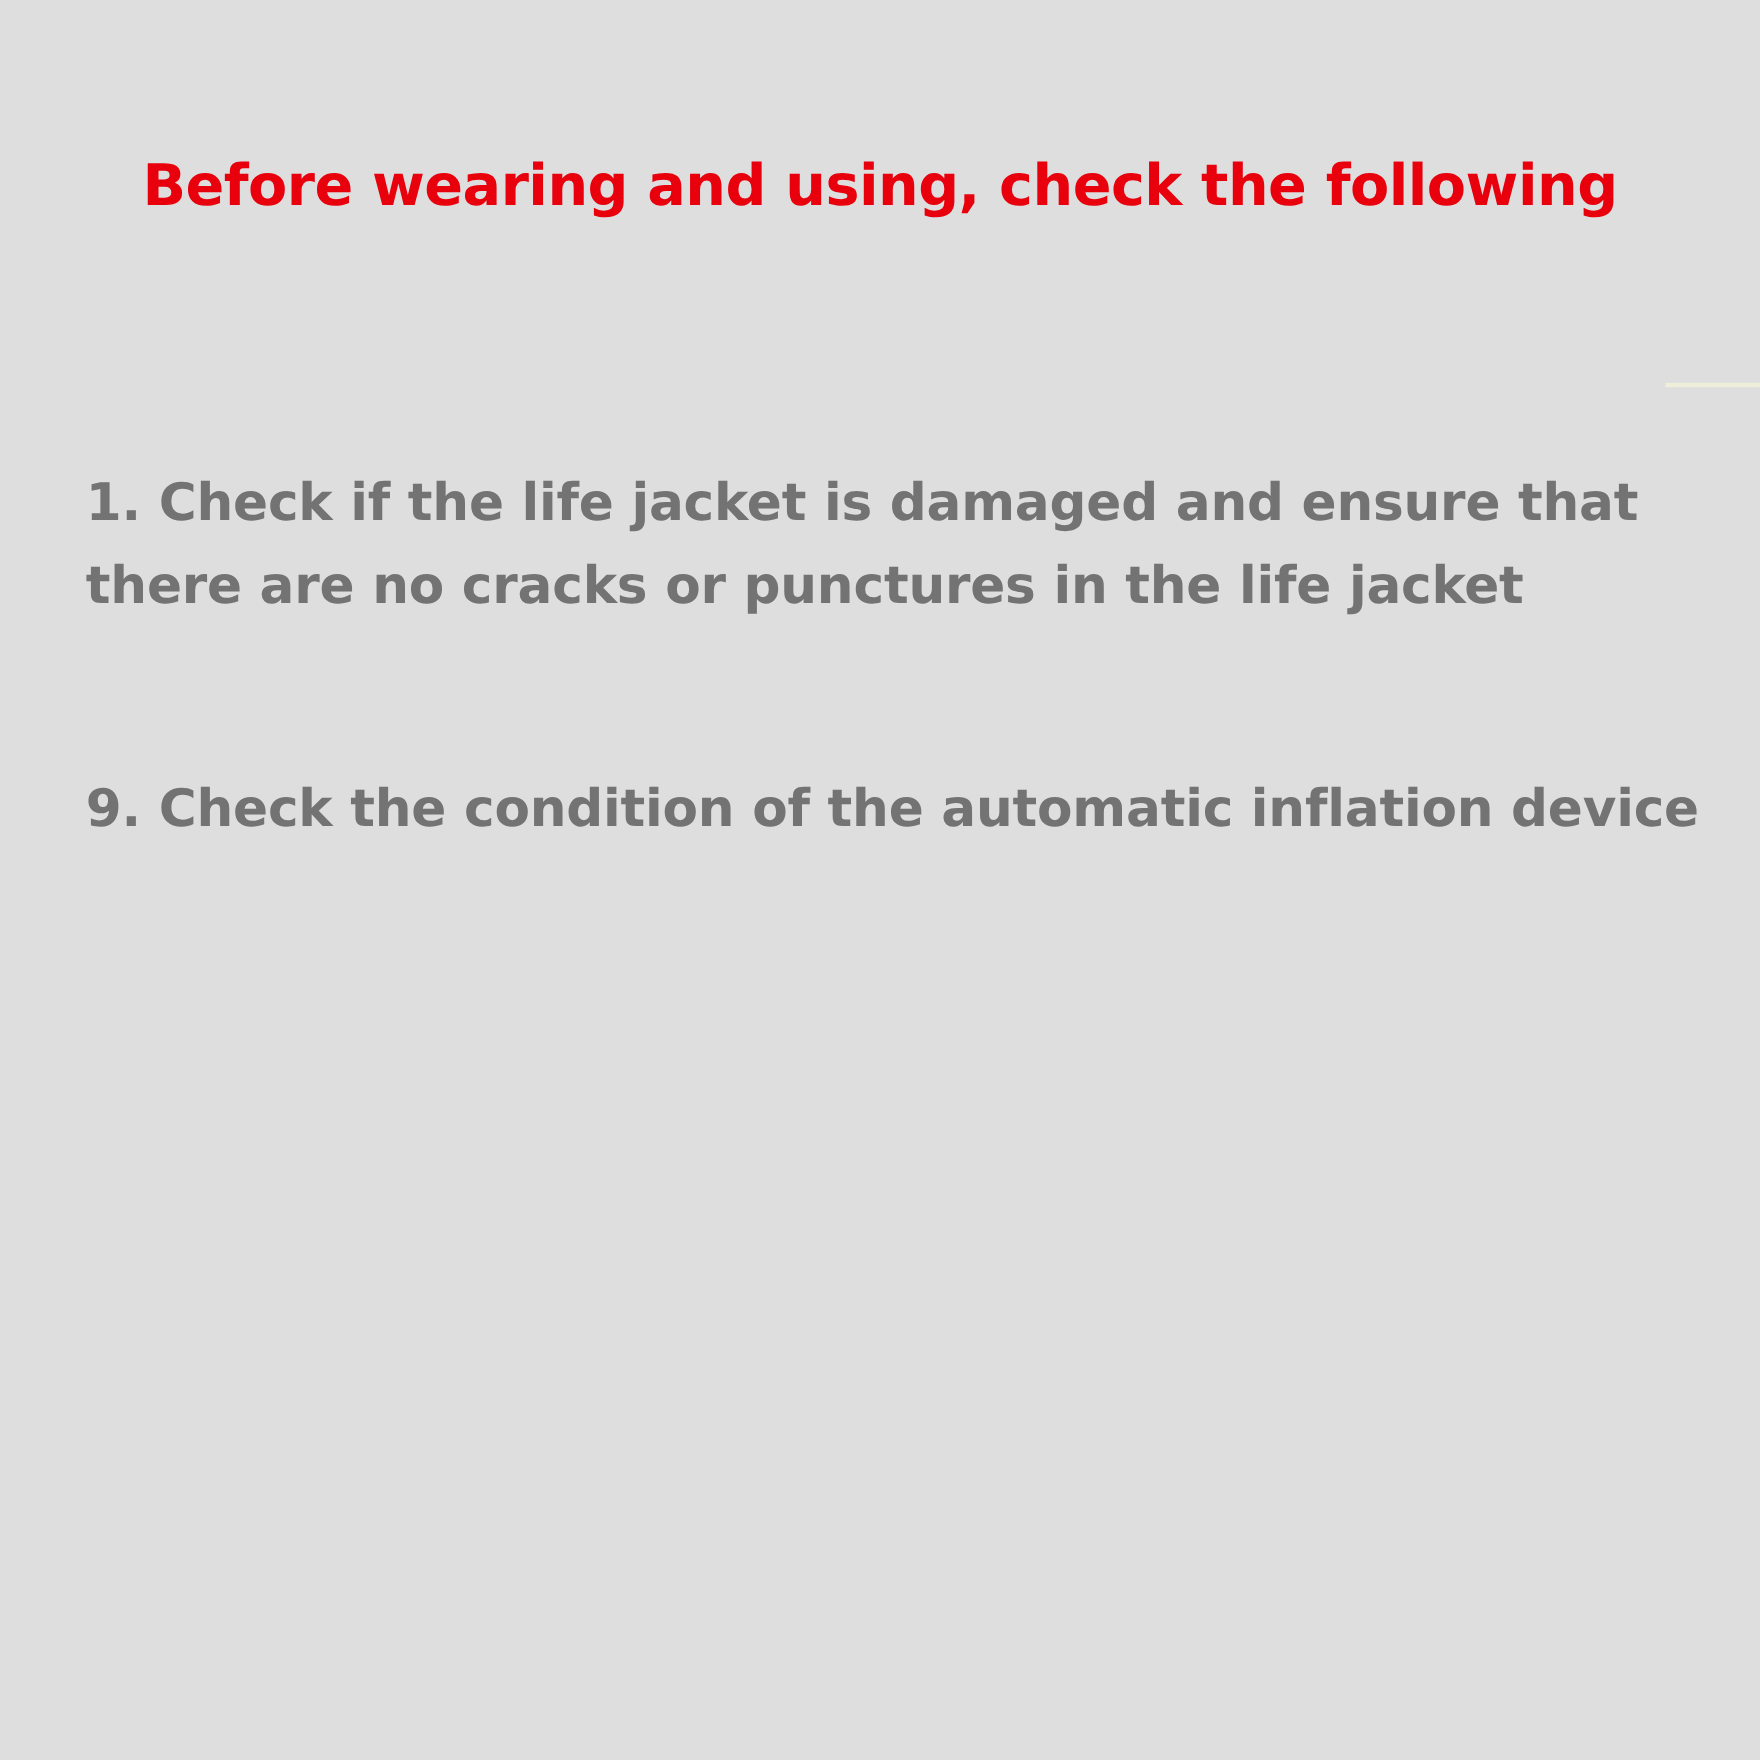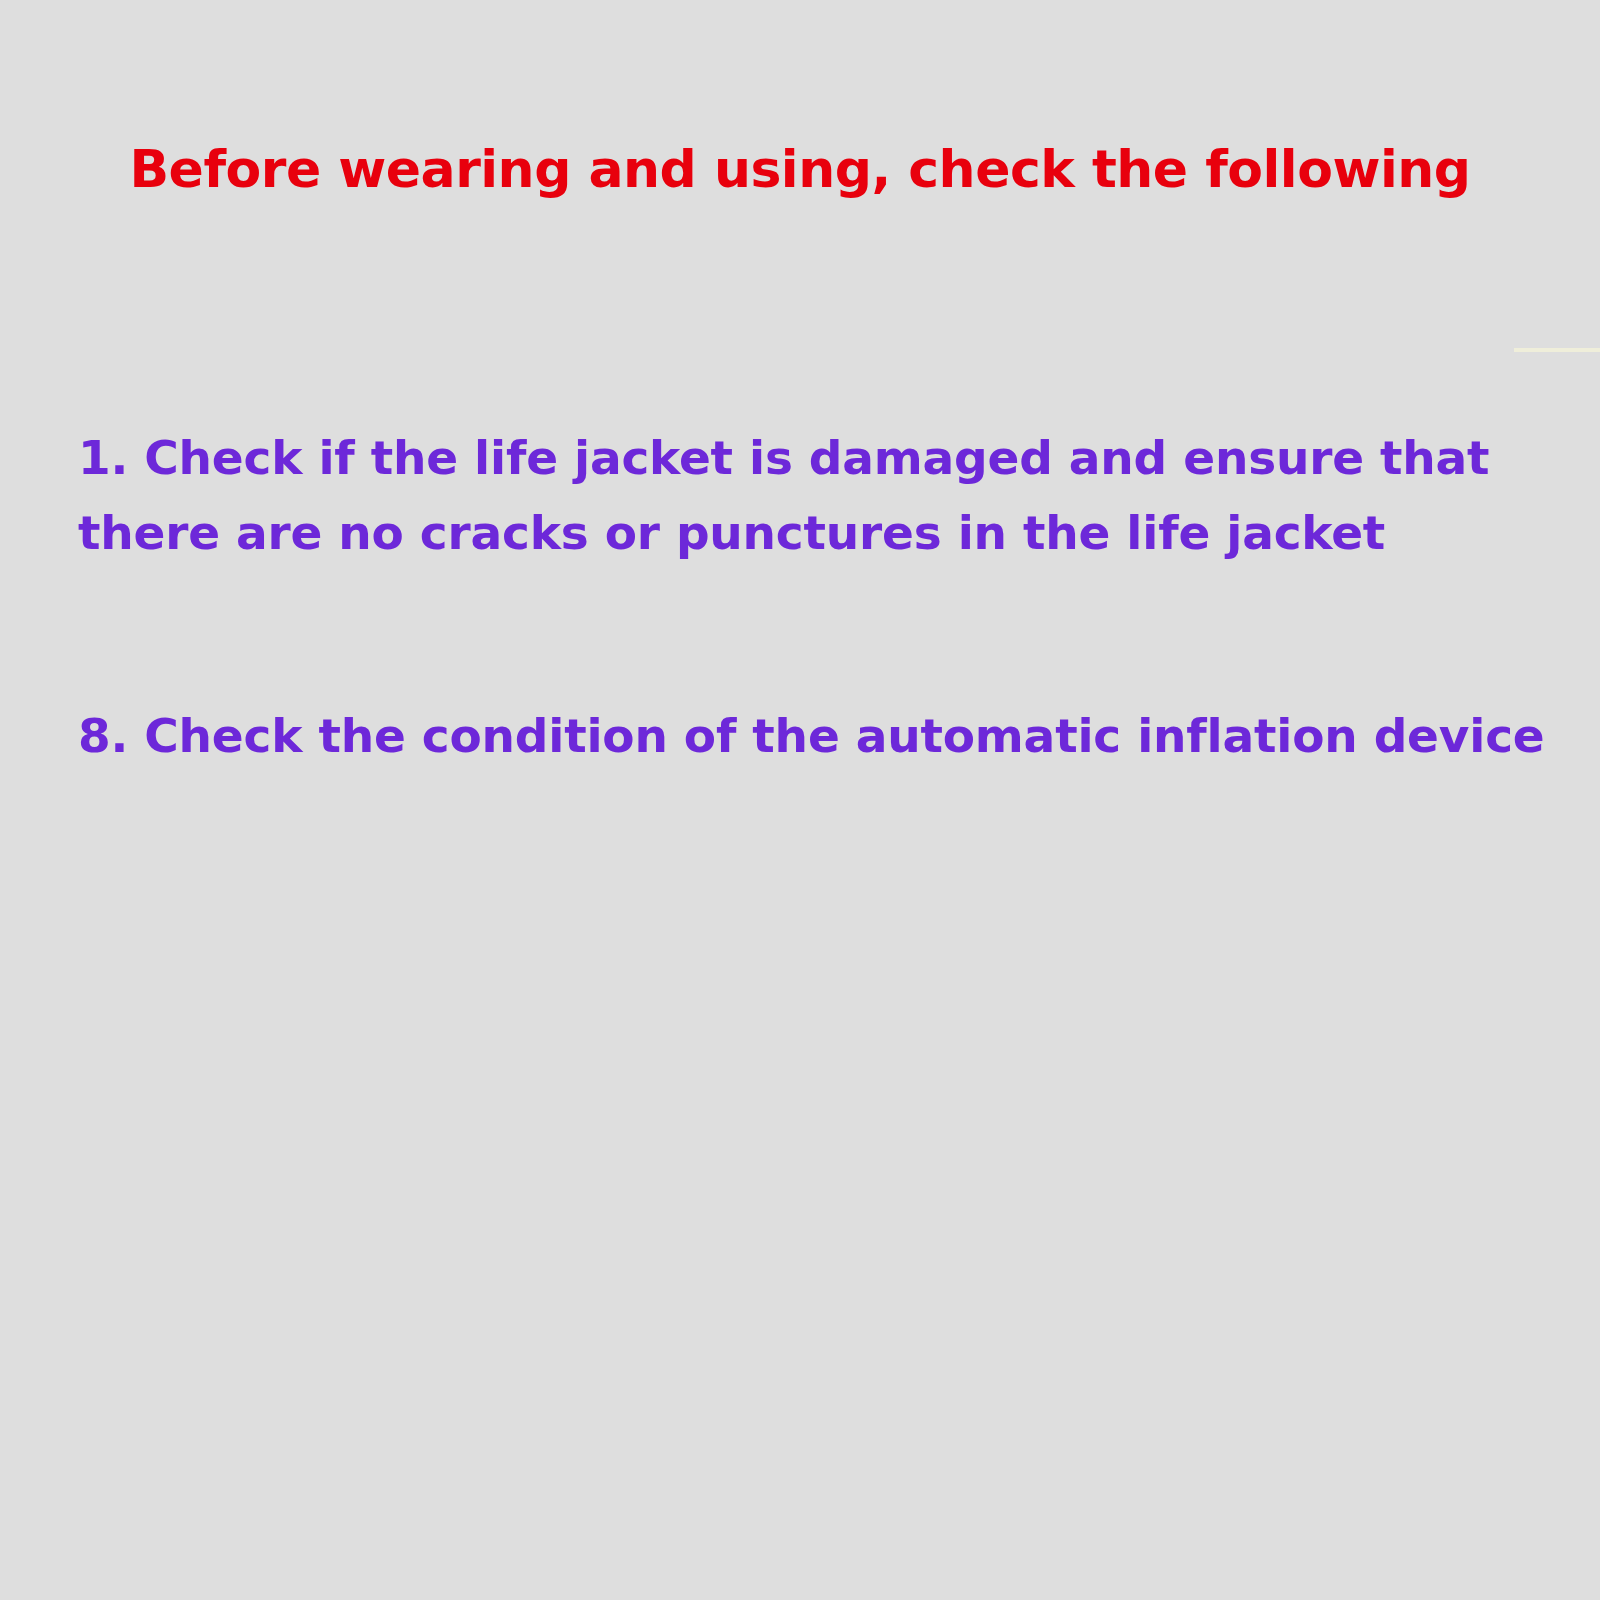--- a/index.html
+++ b/index.html
@@ -32,21 +32,21 @@
     letter-spacing: -0.5px;
     line-height: 1.15;
   }
   .items {
     position: absolute;
     top: 420px;
     left: 78px;
     width: 1470px;
   }
   .item {
-    color: #6d28d9;
+    color: #737373;
     font-size: 47px;
     font-weight: 600;
     line-height: 1.60;
     letter-spacing: -0.2px;
   }
   .item.spaced-1 { margin-bottom: 128px; }
   .item.spaced-2 { margin-bottom: 132px; }
   .item.spaced-3 { margin-bottom: 0; }
   .edge-mark {
     position: absolute;
@@ -61,16 +61,16 @@
 <body>
 
 <div class="page">
 
   <div class="heading">Before wearing and using, check the following</div>
 
   <div class="edge-mark"></div>
 
   <div class="items">
     <div class="item spaced-1">1. Check if the life jacket is damaged and ensure that there are no cracks or punctures in the life jacket</div>
-    <div class="item spaced-2">8. Check the condition of the automatic inflation device</div>
+    <div class="item spaced-2">9. Check the condition of the automatic inflation device</div>
   </div>
 
 </div>
 
 </body></html>

